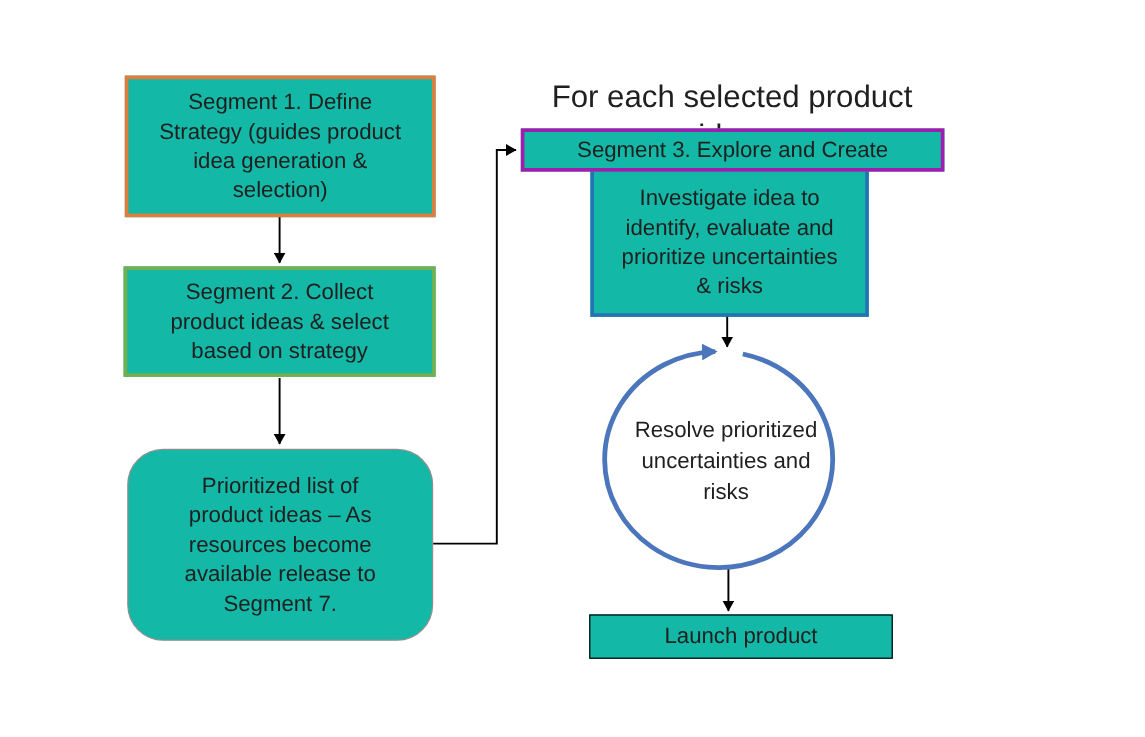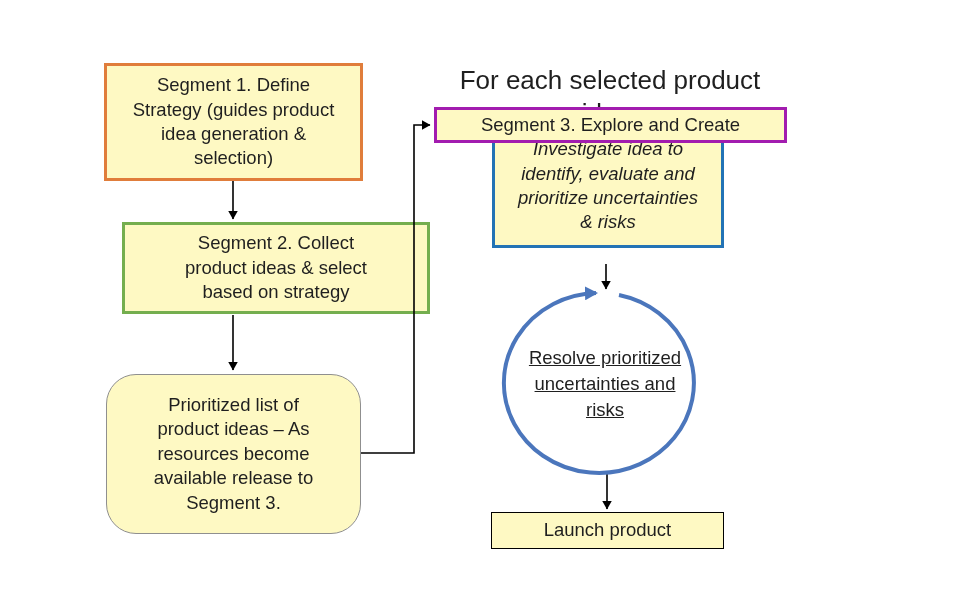--- a/index.html
+++ b/index.html
@@ -10,41 +10,41 @@
     position: relative;
     overflow: hidden;
     color: #1f1f1f;
   }
   .node {
     position: absolute;
     display: flex;
     align-items: center;
     justify-content: center;
     text-align: center;
-    background: #fef9c3;
+    background: #14b8a6;
     box-sizing: border-box;
     font-size: 18.5px;
     line-height: 1.32;
   }
   .node .label, .plain-label { white-space: pre-line; }
   #seg1  { left: 104px; top: 63px;  width: 259px; height: 118px; border: 3px solid #E07D3B; }
-  #seg2  { left: 103px; top: 222px; width: 308px; height: 92px;  border: 3px solid #74AE4E; margin-left: 19px; }
+  #seg2  { left: 103px; top: 222px; width: 260px; height: 92px;  border: 3px solid #74AE4E; }
   #plist { left: 106px; top: 374px; width: 255px; height: 160px; border: 1.4px solid #8F8F8F; border-radius: 30px; }
   #heading {
     position: absolute; left: 440px; top: 64px; width: 340px;
     text-align: center; font-size: 26px; line-height: 1.25;
   }
   #seg3        { left: 434px; top: 107px; width: 353px; height: 36px;  border: 3px solid #a21caf; z-index: 3; }
-  #investigate { left: 492px; top: 124px; width: 232px; height: 124px; border: 3px solid #2373B5; z-index: 2; font-style: italic; }
+  #investigate { left: 492px; top: 140px; width: 232px; height: 124px; border: 3px solid #2373B5; z-index: 2; }
   #loop-label  {
     position: absolute; left: 515px; top: 325px; width: 180px; height: 118px;
     display: flex; align-items: center; justify-content: center;
-    text-align: center; font-size: 18.5px; line-height: 1.42; text-decoration: underline;
+    text-align: center; font-size: 18.5px; line-height: 1.42;
   }
-  #launch { left: 491px; top: 512px; width: 233px; height: 37px; border: 1.5px solid #000000; }
+  #launch { left: 491px; top: 512px; width: 253px; height: 37px; border: 1.5px solid #000000; }
   #connector-layer {
     position: absolute; left: 0; top: 0; width: 954px; height: 614px;
     z-index: 5; pointer-events: none;
   }
   #connector-layer path.black { stroke: #000000; stroke-width: 1.6; fill: none; }
   #connector-layer path.blue-loop { stroke: #4B76BC; stroke-width: 4; fill: none; }
 </style>
 </head>
 <body>
 
@@ -76,21 +76,21 @@
 <div id="seg2" class="node">
   <span class="label">Segment 2. Collect
 product ideas &amp; select
 based on strategy</span>
 </div>
 <div id="plist" class="node">
   <span class="label">Prioritized list of
 product ideas – As
 resources become
 available release to
-Segment 3.</span>
+Segment 7.</span>
 </div>
 
 <div id="seg3" class="node">
   <span class="label">Segment 3. Explore and Create</span>
 </div>
 <div id="investigate" class="node">
   <span class="label">Investigate idea to
 identify, evaluate and
 prioritize uncertainties
 &amp; risks</span>

